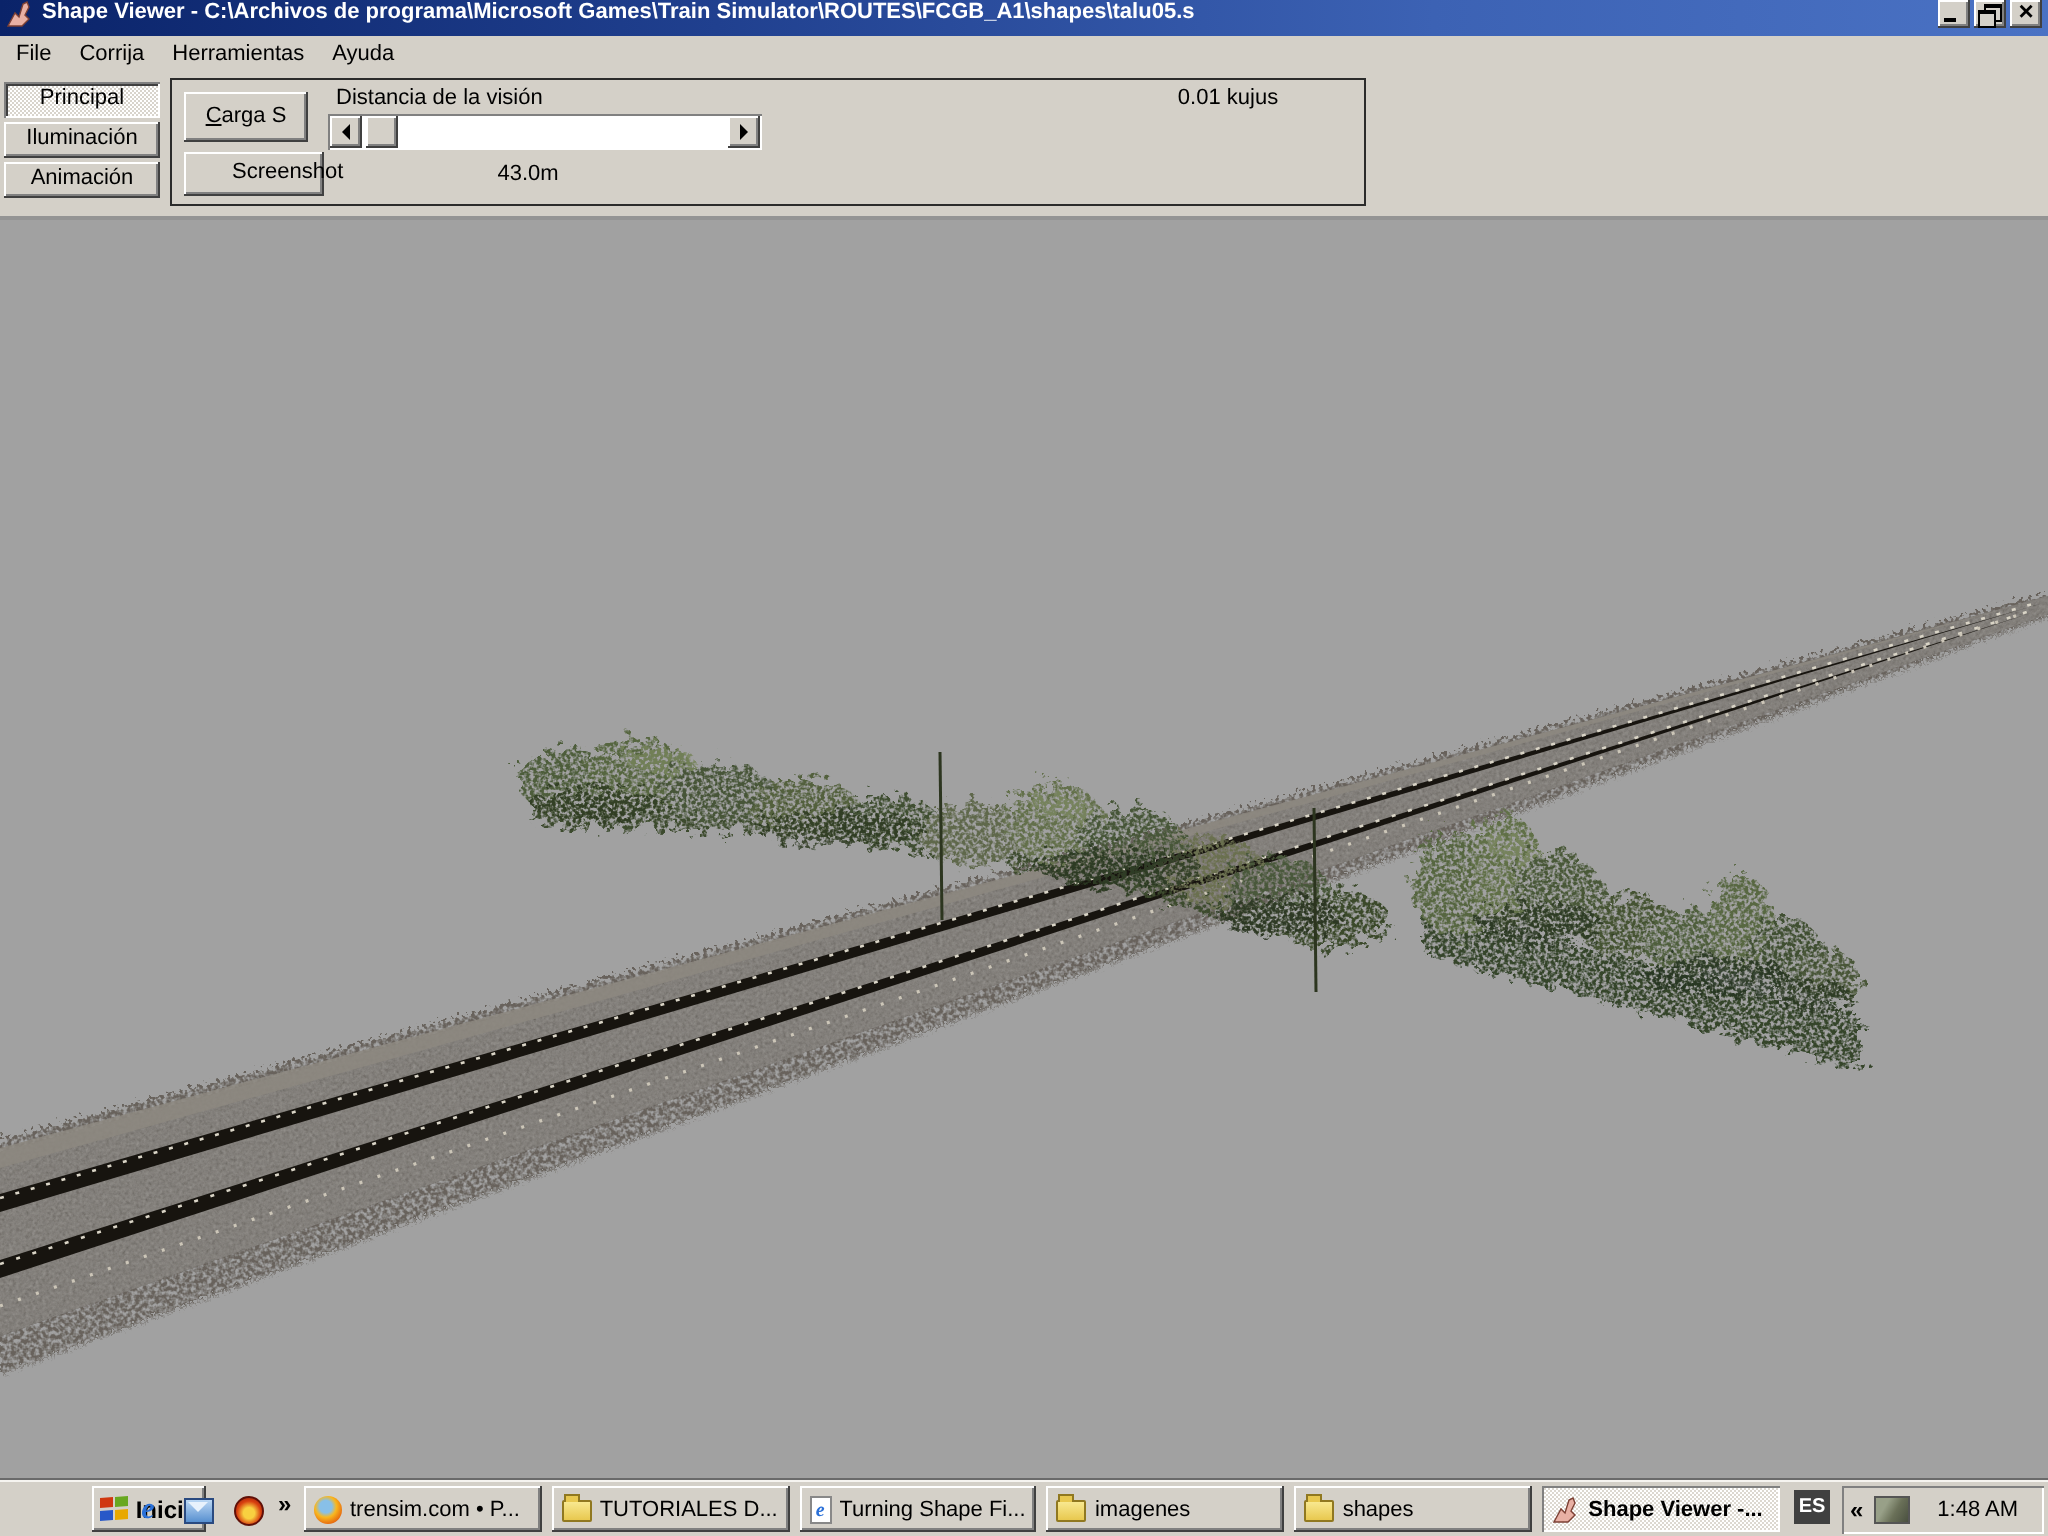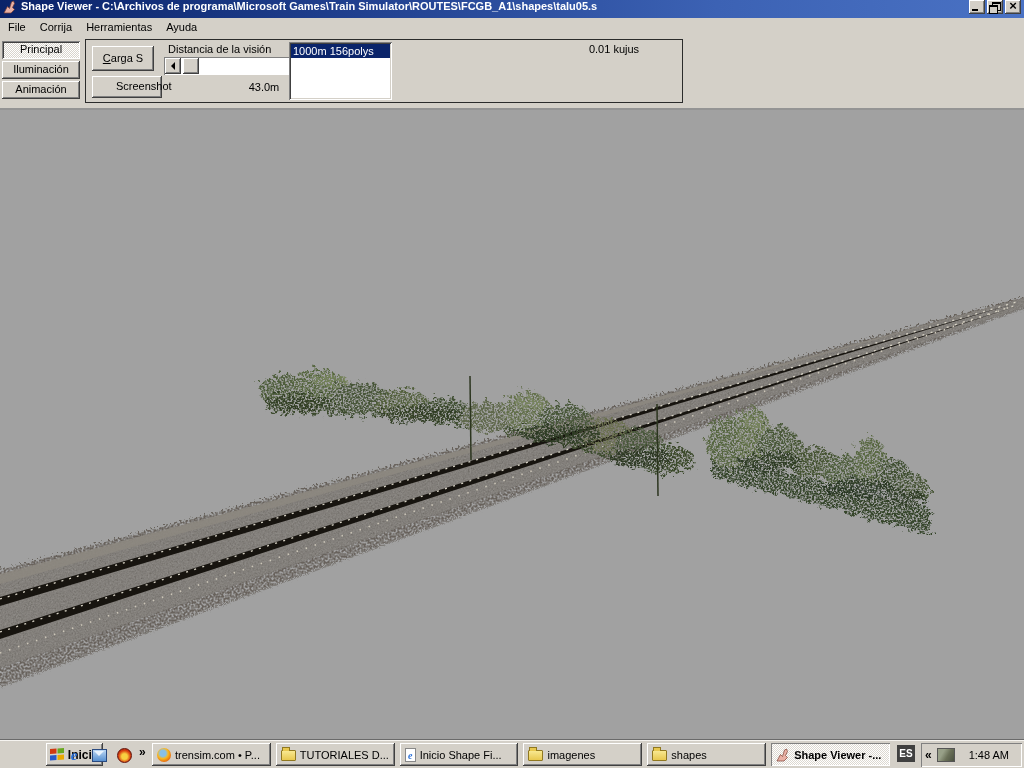--- a/index.html
+++ b/index.html
@@ -149,23 +149,20 @@
       <div class="sb-arrow sb-left btn3d">
           <span></span>
         </div>
       <div class="sb-thumb btn3d"></div>
       <div class="sb-arrow sb-right btn3d">
           <span></span>
         </div>
     </div>
     <div class="vd-value">43.0m</div>
 
-    <div class="lodlist sunken">
-      <div class="lod-sel">1000m 156polys</div>
-    </div>
 
     <div class="stat">0.01 kujus</div>
   </div>
 </div>
 
 <div class="viewport">
   <svg width="1024" height="632" viewBox="0 0 1024 632">
     <defs>
       <filter id="fol" x="-20%" y="-20%" width="140%" height="140%">
         <feTurbulence type="fractalNoise" baseFrequency="0.18 0.22" numOctaves="3" seed="5" result="n"></feTurbulence>
@@ -267,21 +264,21 @@
     <div class="task btn3d">
       <span class="ff-icon"></span>
       <span class="lbl">trensim.com • P...</span>
     </div>
     <div class="task btn3d">
       <span class="folder-icon"></span>
       <span class="lbl">TUTORIALES  D...</span>
     </div>
     <div class="task btn3d">
       <span class="iedoc-icon"></span>
-      <span class="lbl">Inicio Shape Fi...</span>
+      <span class="lbl">Turning Shape Fi...</span>
     </div>
     <div class="task btn3d">
       <span class="folder-icon"></span>
       <span class="lbl">imagenes</span>
     </div>
     <div class="task btn3d">
       <span class="folder-icon"></span>
       <span class="lbl">shapes</span>
     </div>
     <div class="task task-active">

